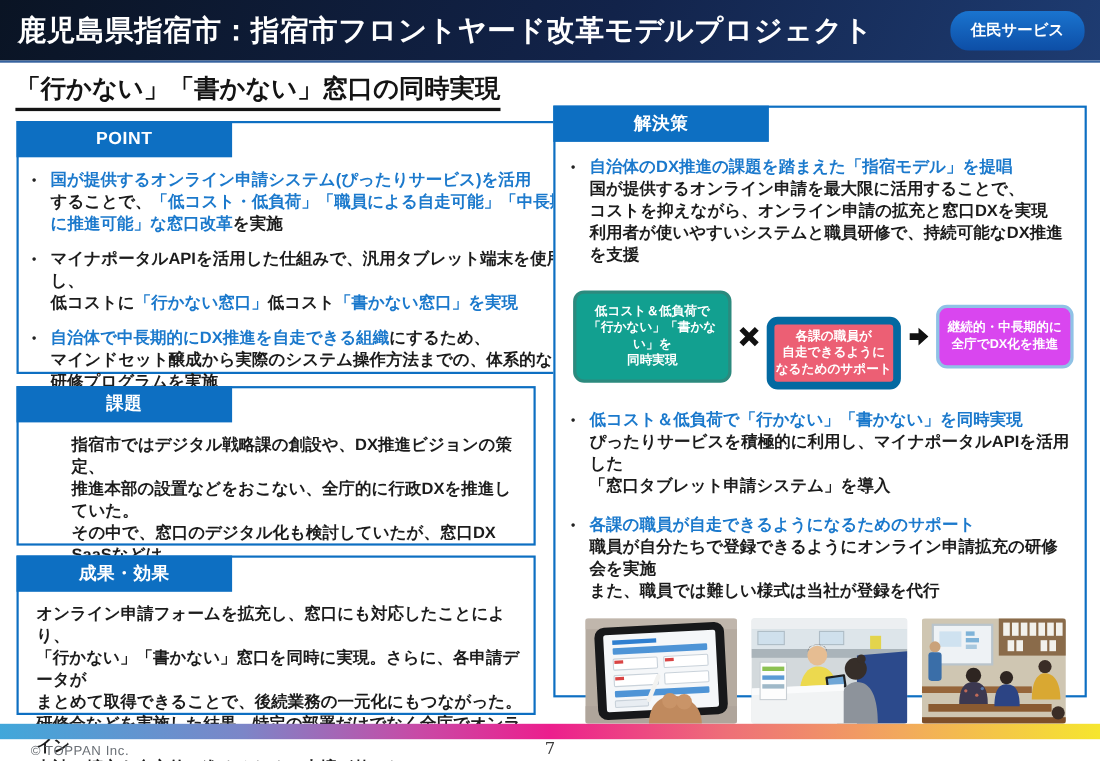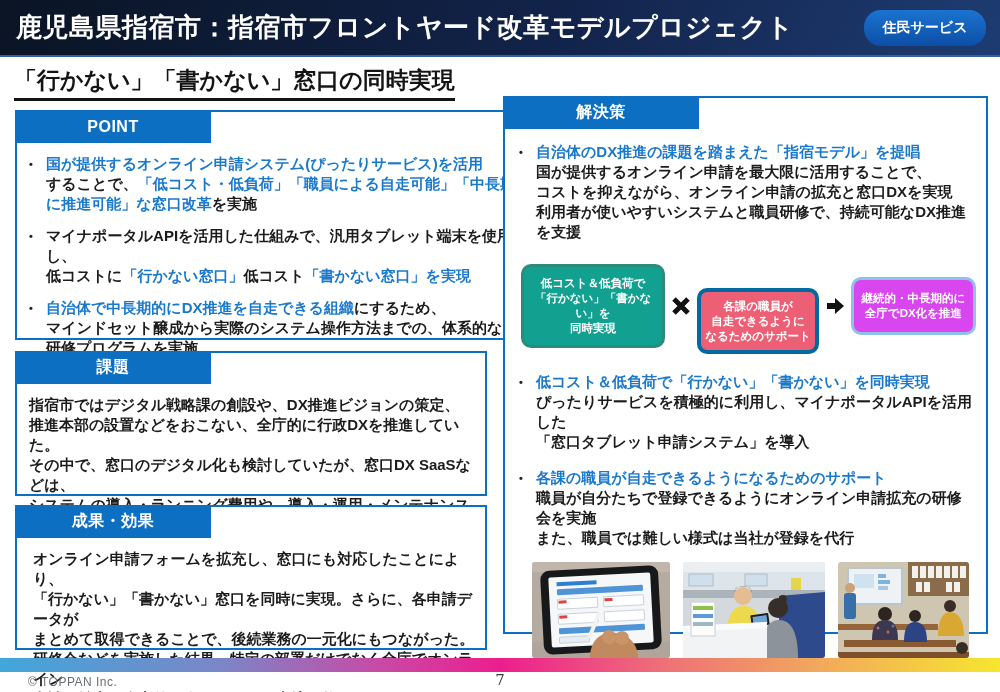--- a/index.html
+++ b/index.html
@@ -28,21 +28,21 @@
     border-bottom:3px solid #141414;padding-bottom:3px;display:inline-block;
   }
   
   .panel{position:absolute;background:#fff;border:2px solid #0d6fc2;box-sizing:border-box;}
   .tab{
     position:absolute;top:-2px;left:-2px;width:196px;height:33px;background:#0d6fc2;
     color:#fff;font-weight:bold;font-size:16px;
     display:flex;align-items:center;justify-content:center;letter-spacing:.5px;
   }
   .point-panel{left:15px;top:110px;width:533px;height:230px;}
-  .issues-panel{left:15px;top:351px;width:472px;height:145px;}
+  .issues-panel{left:15px;top:351px;width:472px;height:145px;padding-left:36px;}
   .results-panel{left:15px;top:505px;width:472px;height:145px;}
   .solution-panel{left:503px;top:96px;width:485px;height:538px;}
   .panel-body{
     padding:42px 8px 6px 12px;font-size:15px;line-height:20px;
     color:#1c1c1c;font-weight:bold;
   }
   .seg{white-space:pre-line;}
   .blue{color:#1b79cc;}
   .bullet-row{display:flex;margin-bottom:12px;}
   .bm{flex:0 0 17px;width:17px;font-size:11px;line-height:20px;color:#222;}
@@ -50,21 +50,21 @@
   .s-head{display:block;color:#1b79cc;white-space:pre-line;}
   .s-bullet{display:flex;margin-bottom:16px;}
   
   .diagram{display:flex;align-items:center;gap:6px;margin:2px 0 18px 2px;}
   .dbox{
     border-radius:10px;color:#fff;font-weight:bold;font-size:11.5px;line-height:15px;
     text-align:center;display:flex;align-items:center;justify-content:center;
     white-space:pre-line;box-sizing:border-box;
   }
   .dbox.green{width:152px;height:84px;background:#12a090;border:3px solid #2c8a7e;}
-  .dbox.red{width:128px;height:66px;background:#ec5f74;border:4px solid #0369a1;margin-top:30px;}
+  .dbox.red{width:128px;height:66px;background:#ec5f74;border:7px solid #0369a1;margin-top:30px;}
   .dbox.dblue{width:132px;height:58px;background:#d946ef;border:3px solid #8fc2e6;}
   .op{display:flex;align-items:center;flex:0 0 auto;}
   
   .photos{display:flex;gap:13px;margin:6px 0 0 13px;}
   .photo{flex:0 0 auto;border-radius:3px;overflow:hidden;line-height:0;}
   
   .rainbow{
     position:absolute;left:0;top:658px;width:1000px;height:14px;
     background:linear-gradient(90deg,#41a7da 0%,#7b86c8 22%,#c84aa6 38%,#ec1e8d 50%,#ee6f78 66%,#f2a95c 82%,#f6e62f 100%);
   }

